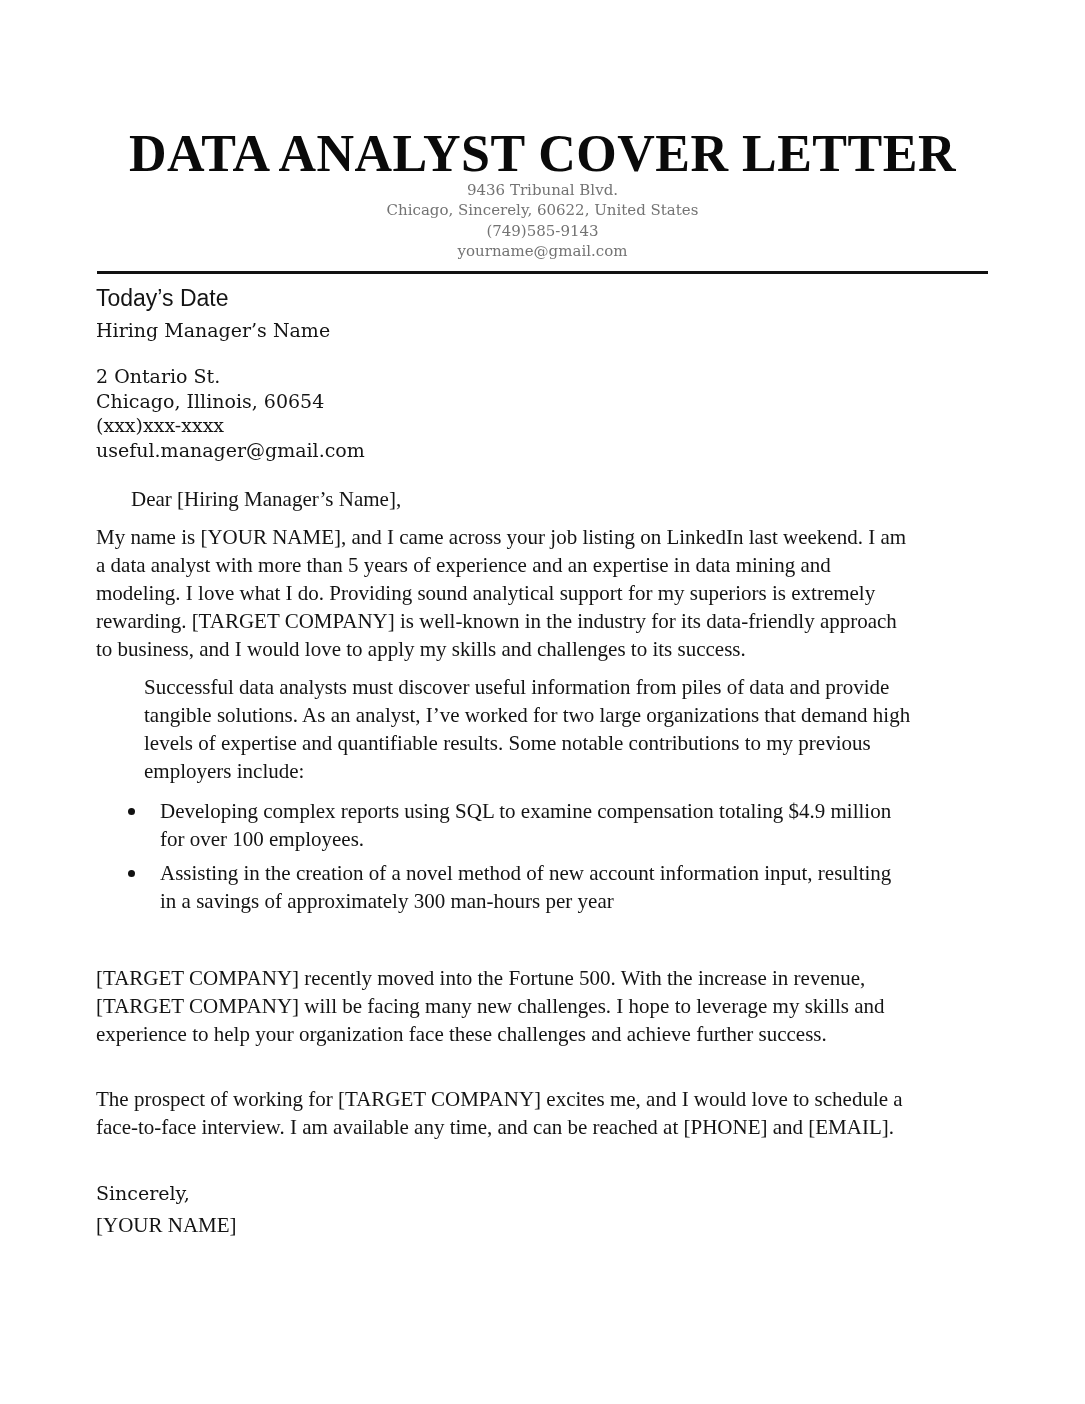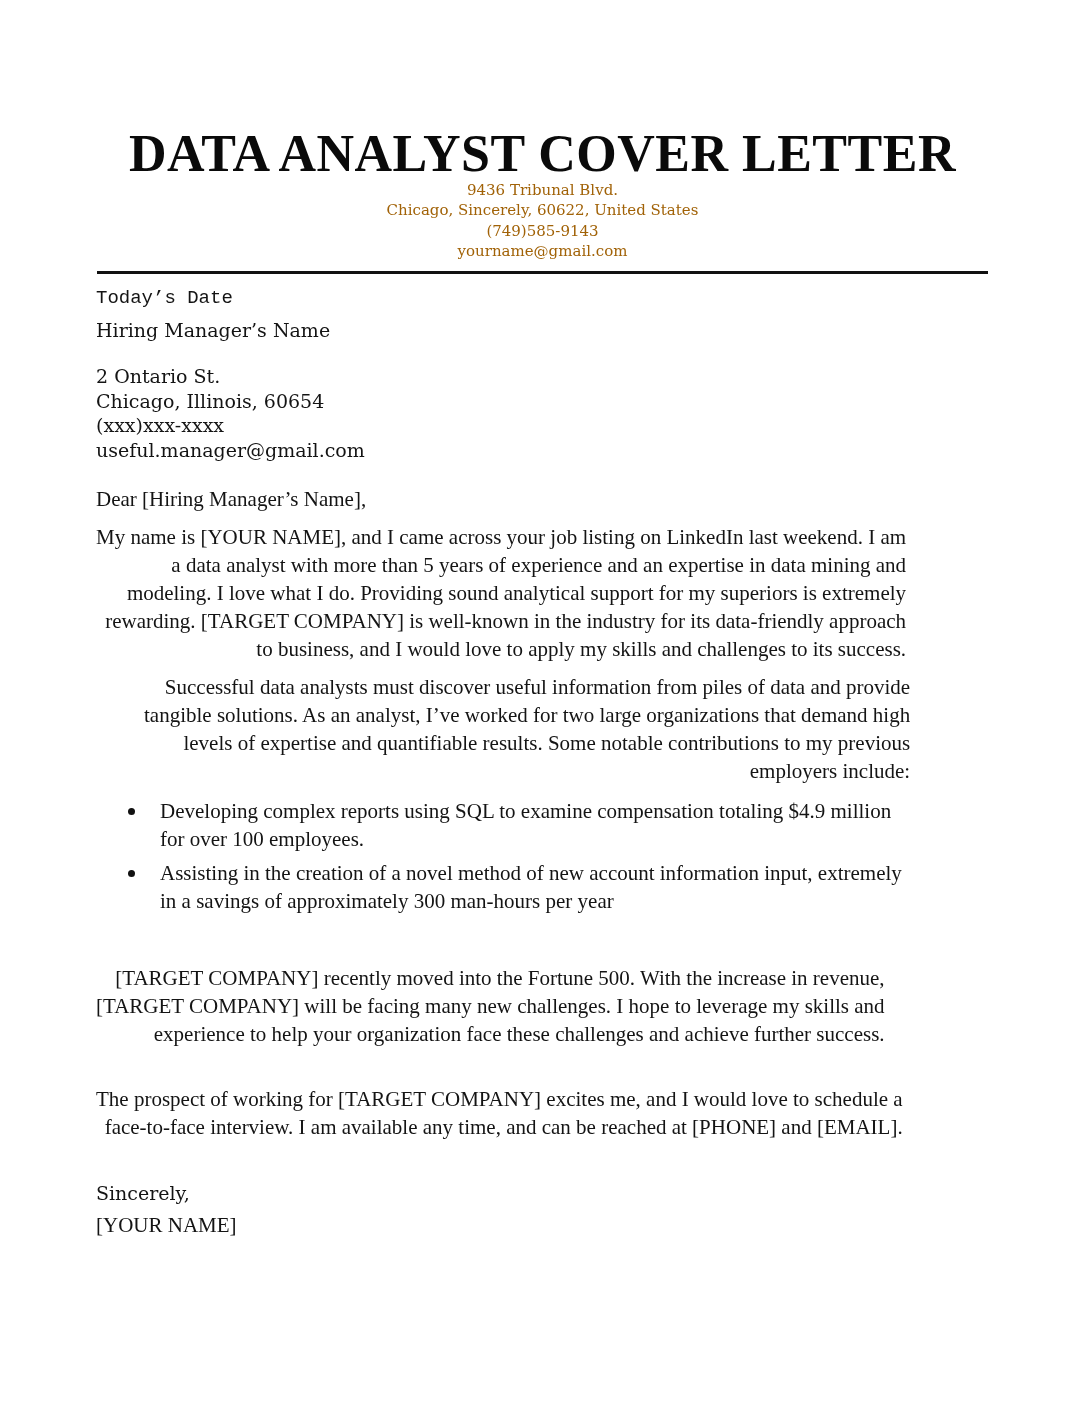--- a/index.html
+++ b/index.html
@@ -36,52 +36,52 @@
     }
     .contact {
       position: absolute;
       top: 180px;
       left: 0;
       width: 1085px;
       text-align: center;
       font-family: "DejaVu Serif", "Liberation Serif", serif;
       font-size: 15px;
       line-height: 20.3px;
-      color: #a16207;
+      color: #737373;
     }
     .contact div { white-space: nowrap; }
     .divider {
       position: absolute;
       top: 271px;
       left: 97px;
       width: 891px;
       height: 3px;
       background: #111111;
     }
     .body {
       position: absolute;
       left: 96px;
       top: 283px;
       width: 900px;
       font-family: "Liberation Serif", "DejaVu Serif", serif;
       font-size: 21px;
       color: #141414;
     }
     .line { white-space: nowrap; }
-    .date { position: absolute; top: 0px; line-height: 30px; font-family: Liberation Mono, monospace; font-size: 19px; }
+    .date { position: absolute; top: 0px; line-height: 30px; font-family: Liberation Sans, sans-serif; font-size: 23px; }
     .hm-name { position: absolute; top: 32px; line-height: 30px; font-family: "DejaVu Serif", serif; font-size: 19px; }
     .recipient {
       position: absolute;
       top: 81px;
       line-height: 24.5px;
       font-family: "DejaVu Serif", serif;
       font-size: 19px;
     }
-    .salutation { position: absolute; top: 201px; line-height: 30px; }
-    .para { position: absolute; line-height: 28px; text-align: right; }
+    .salutation { position: absolute; top: 201px; line-height: 30px; margin-left: 35px; }
+    .para { position: absolute; line-height: 28px; }
     .p1 { top: 240px; }
     .p2 { top: 390px; margin-left: 48px; }
     .bullets {
       position: absolute;
       top: 514px;
       left: 0;
       margin: 0;
       padding: 0;
       list-style: none;
     }
@@ -151,21 +151,21 @@
     </div>
 
     <ul class="bullets">
       <li>
         <span class="dot"></span>
         <div class="line">Developing complex reports using SQL to examine compensation totaling $4.9 million</div>
         <div class="line">for over 100 employees.</div>
       </li>
       <li>
         <span class="dot"></span>
-        <div class="line">Assisting in the creation of a novel method of new account information input, extremely</div>
+        <div class="line">Assisting in the creation of a novel method of new account information input, resulting</div>
         <div class="line">in a savings of approximately 300 man-hours per year</div>
       </li>
     </ul>
 
     <div class="para p3">
       <div class="line">[TARGET COMPANY] recently moved into the Fortune 500. With the increase in revenue,</div>
       <div class="line">[TARGET COMPANY] will be facing many new challenges. I hope to leverage my skills and</div>
       <div class="line">experience to help your organization face these challenges and achieve further success.</div>
     </div>
 

